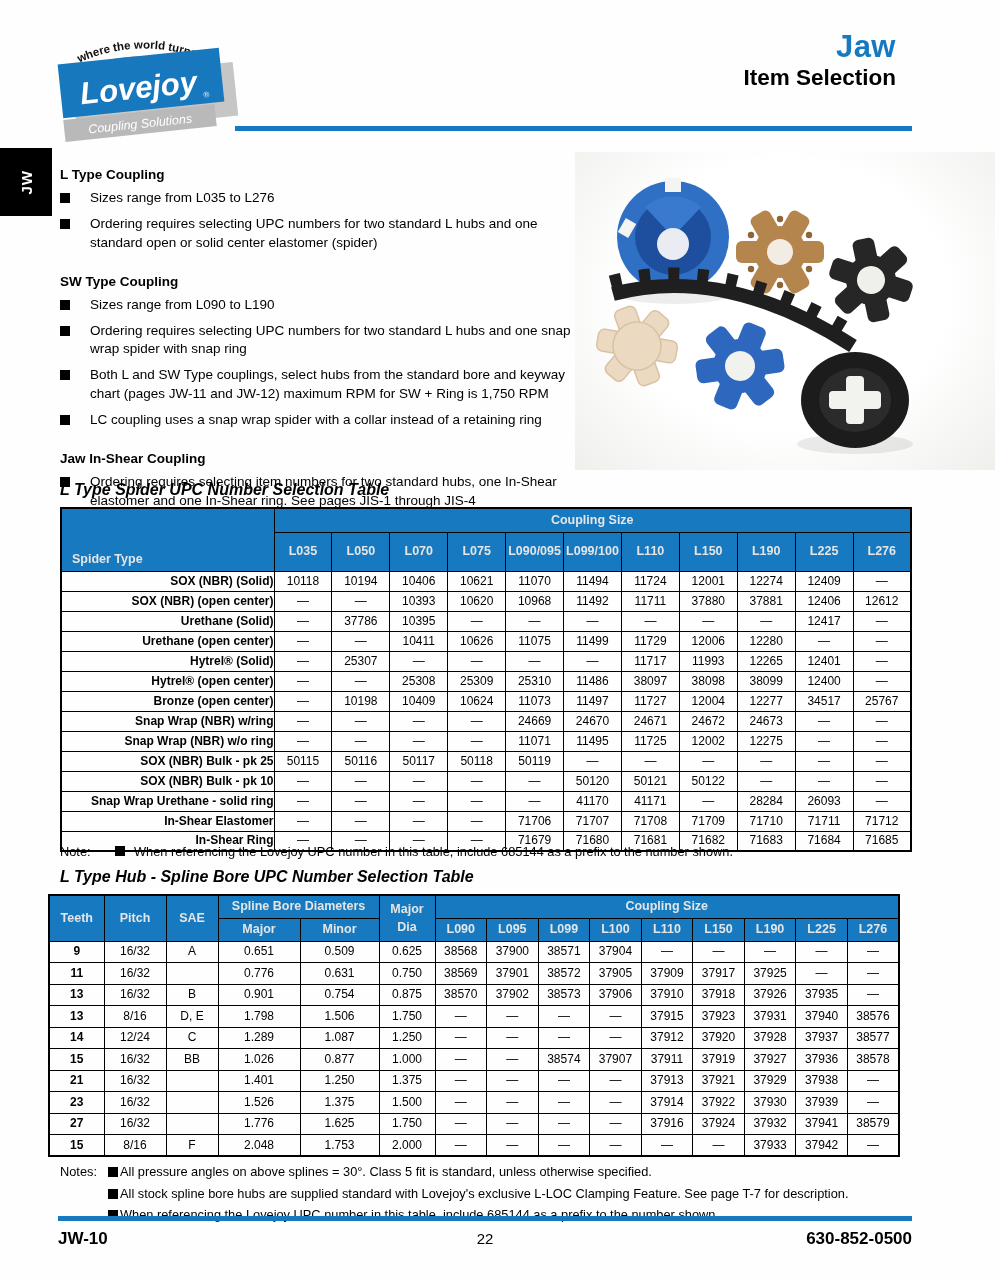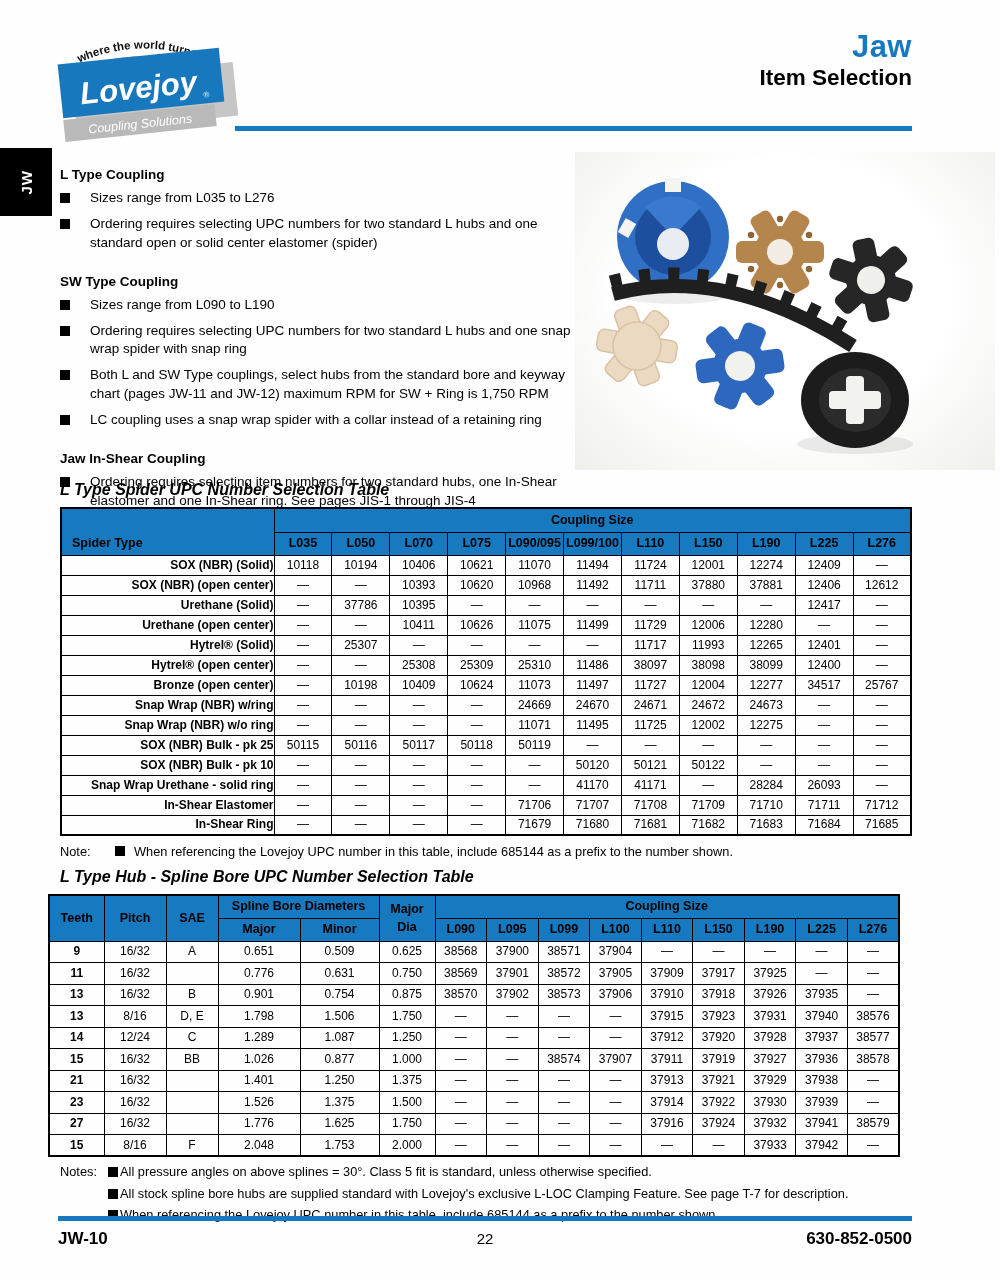--- a/index.html
+++ b/index.html
@@ -1,21 +1,21 @@
 <!DOCTYPE html>
 <html><head>
 <meta charset="utf-8">
 <style>
   * { margin:0; padding:0; box-sizing:border-box; }
   html,body { width:1000px; height:1280px; background:#fefefe; font-family:"Liberation Sans", sans-serif; color:#000; overflow:hidden; }
   .abs { position:absolute; }
 
   
   #logo { left:50px; top:24px; width:190px; height:118px; }
-  #head-block { right:88px; top:30px; text-align:right; }
+  #head-block { right:104px; top:30px; text-align:right; }
   #brand-line { font-size:31px; font-weight:bold; color:#1779bf; line-height:33px; letter-spacing:.5px; }
   #head-title { font-size:22.5px; font-weight:bold; line-height:29px; margin-top:3px; }
   #head-sub   { font-size:22.5px; font-weight:bold; line-height:29px; }
   #head-rule { left:235px; top:126px; width:677px; height:5px; background:#1779bf; }
 
   
   #side-tab { left:0; top:148px; width:52px; height:68px; background:#000; display:flex; align-items:center; justify-content:center; }
   #side-tab span { color:#fff; font-weight:bold; font-size:15px; letter-spacing:1px; writing-mode:vertical-rl; transform:rotate(180deg); }
 
   
@@ -30,23 +30,23 @@
            background:radial-gradient(ellipse at 50% 45%, #ffffff 55%, #efefec 100%); }
 
   
   .tbl-title { font-style:italic; font-weight:bold; font-size:16px; }
   #t1-title { left:60px; top:481px; }
   #t2-title { left:60px; top:868px; }
   table { border-collapse:collapse; table-layout:fixed; width:852px; border:2.5px solid #000; }
   #spider-table { left:60px; top:507px; }
   #spline-table { left:48px; top:894px; }
   th, td { border:1.6px solid #000; text-align:center; vertical-align:middle; padding:0; line-height:1.05; }
-  .hd { background:#1779bf; color:#000000; font-weight:bold; font-size:12.5px; }
+  .hd { background:#1779bf; color:#e5e5e5; font-weight:bold; font-size:12.5px; }
   #spider-table thead tr.r1 { height:24px; }
-  #spider-table thead tr.r2 { height:23px; }
+  #spider-table thead tr.r2 { height:39px; }
   #spider-table tbody tr { height:20px; }
   #spider-table tbody td { font-size:12px; }
   #spider-table td.lbl { text-align:right; padding-left:9px; font-weight:bold; }
   th.corner { text-align:left; vertical-align:bottom; padding:0 0 4px 10px; }
   #spline-table thead tr { height:23px; }
   #spline-table tbody tr { height:21.5px; }
   #spline-table tbody td { font-size:12px; }
   #spline-table tbody td.bold { font-weight:bold; }
   .mdia div { line-height:1.5; }
 

